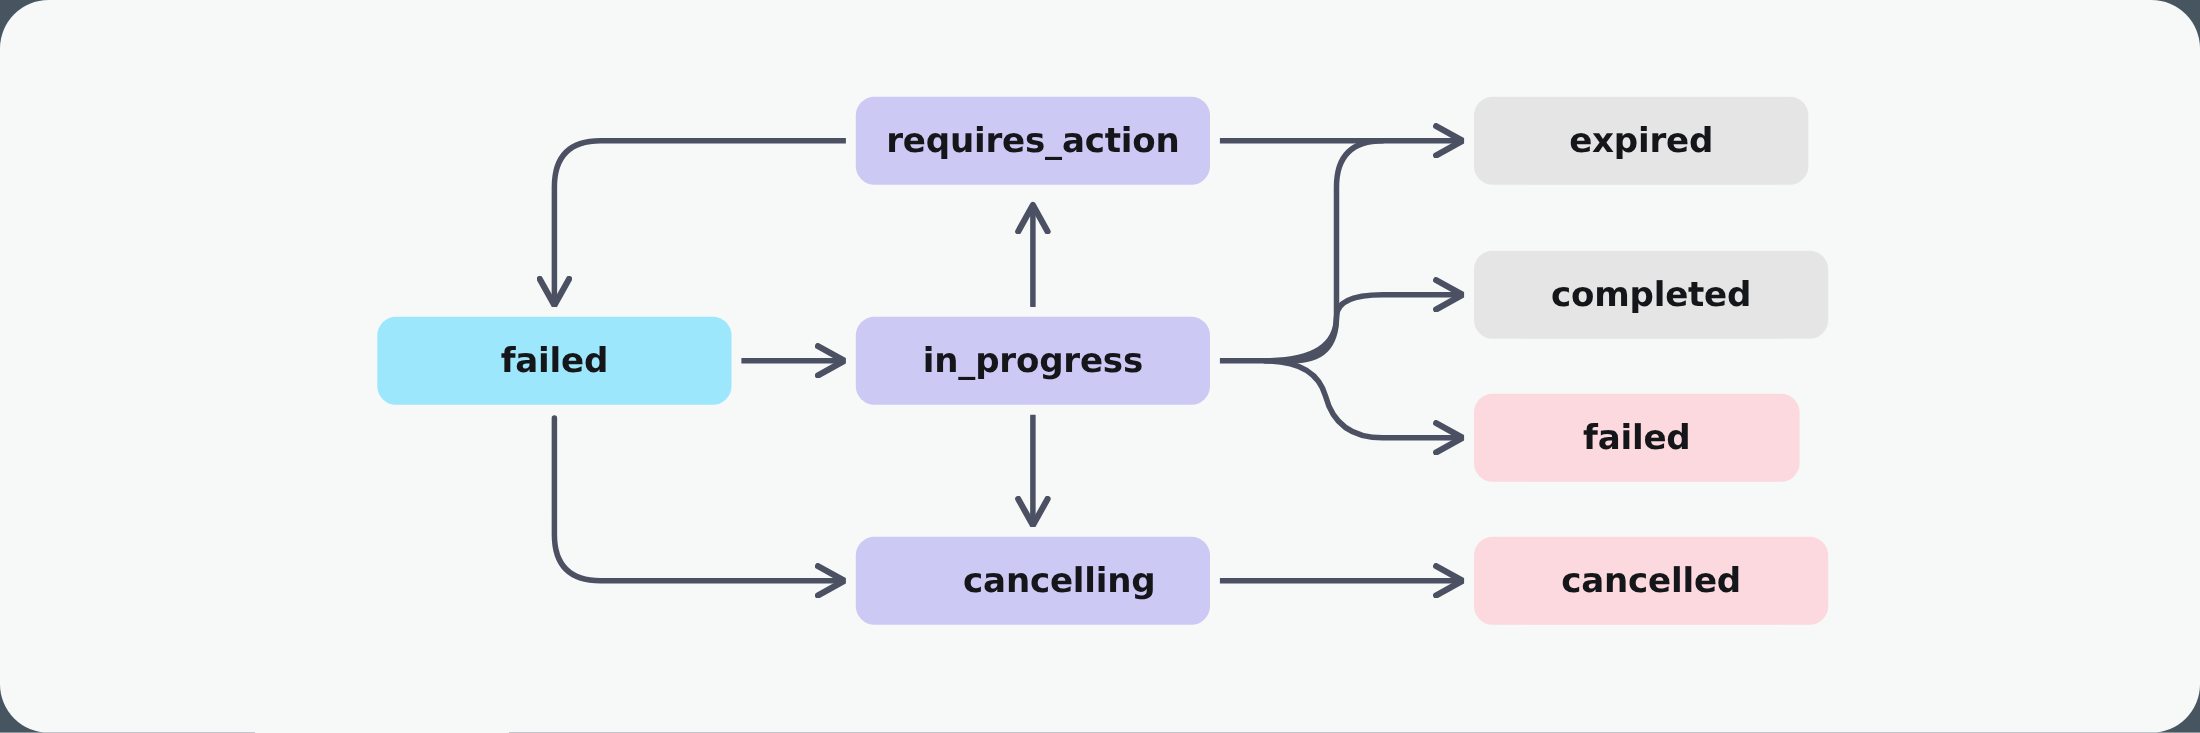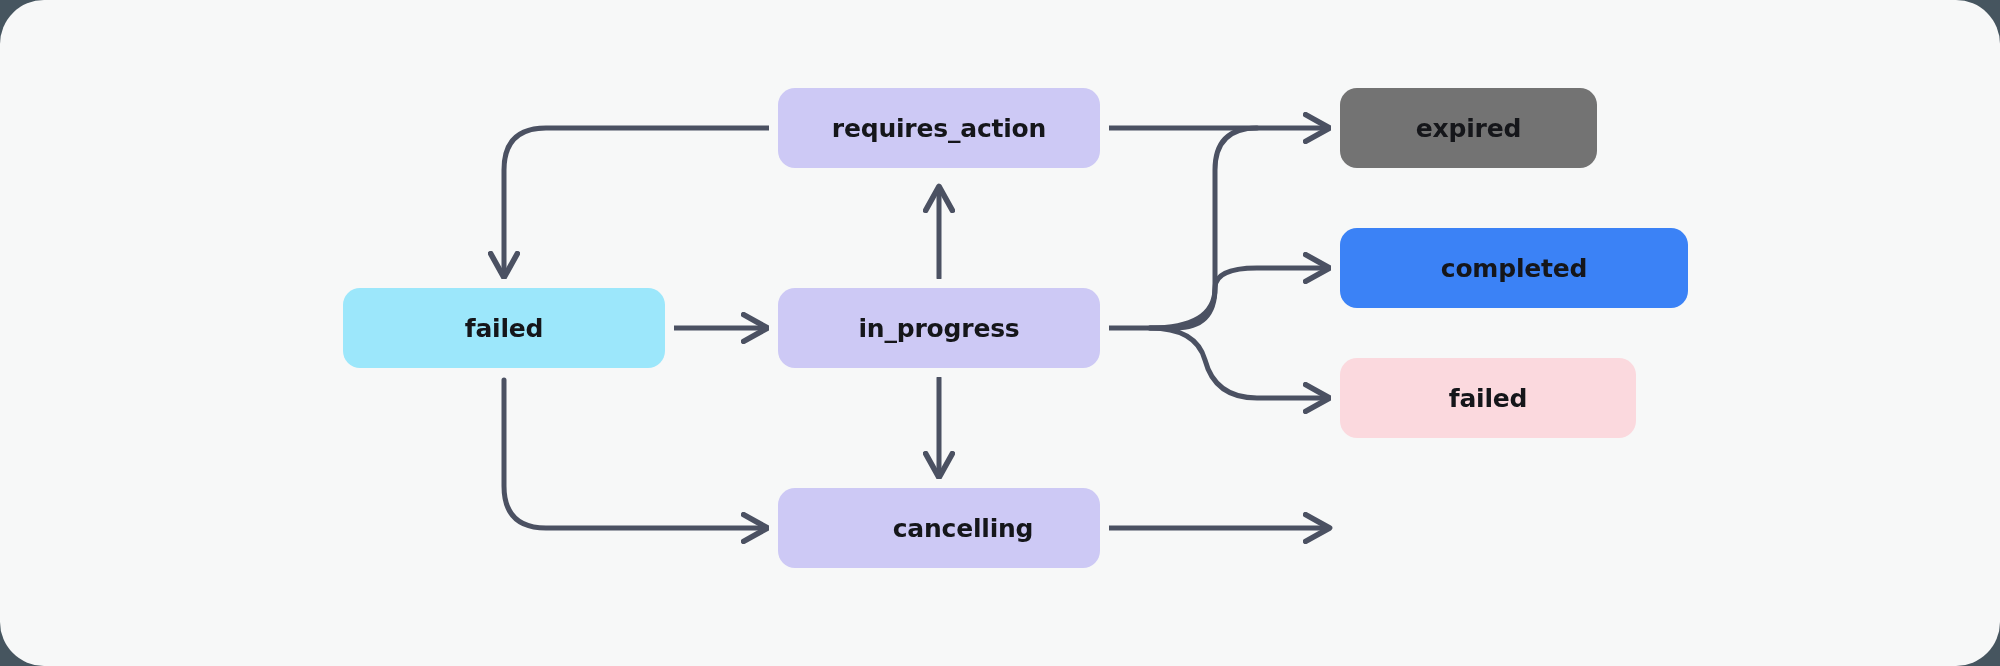--- a/index.html
+++ b/index.html
@@ -25,21 +25,21 @@
   }
   .node{
     position:absolute;
     box-sizing:border-box;
     display:flex;
     align-items:center;
     justify-content:center;
     border-radius:17px;
     box-shadow:0 0 0 9px #f7f8f8;
     font-weight:bold;
-    font-size:25px;
+    font-size:31px;
     letter-spacing:-0.2px;
     color:#15161a;
     white-space:nowrap;
     z-index:2;
   }
   .node-label{pointer-events:none;}
 </style>
 </head>
 <body>
 
@@ -85,26 +85,29 @@
   </div>
 
   <div class="node" style="left:778px;top:288px;width:322px;height:80px;background:#cdc9f5;">
     <span class="node-label">in_progress</span>
   </div>
 
   <div class="node" style="left:778px;top:488px;width:322px;height:80px;background:#cdc9f5;padding-left:48px;">
     <span class="node-label">cancelling</span>
   </div>
 
-  <div class="node" style="left:1340px;top:88px;width:257px;height:80px;background:#737373;">
+  <div class="node" style="left:1340px;top:88px;width:304px;height:80px;background:#e5e5e5;">
     <span class="node-label">expired</span>
   </div>
 
-  <div class="node" style="left:1340px;top:228px;width:348px;height:80px;background:#3b82f6;justify-content:center;">
+  <div class="node" style="left:1340px;top:228px;width:322px;height:80px;background:#e5e5e5;justify-content:center;">
     <span class="node-label">completed</span>
   </div>
 
   <div class="node" style="left:1340px;top:358px;width:296px;height:80px;background:#fbd9de;">
     <span class="node-label">failed</span>
   </div>
 
+  <div class="node" style="left:1340px;top:488px;width:322px;height:80px;background:#fbd9de;">
+    <span class="node-label">cancelled</span>
+  </div>
 
 </div>
 
 </body></html>

